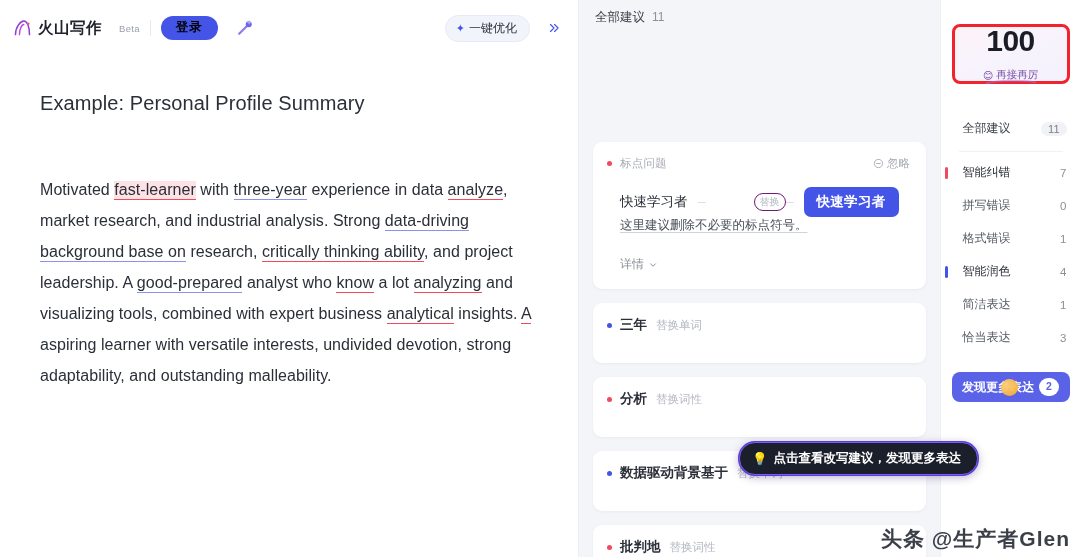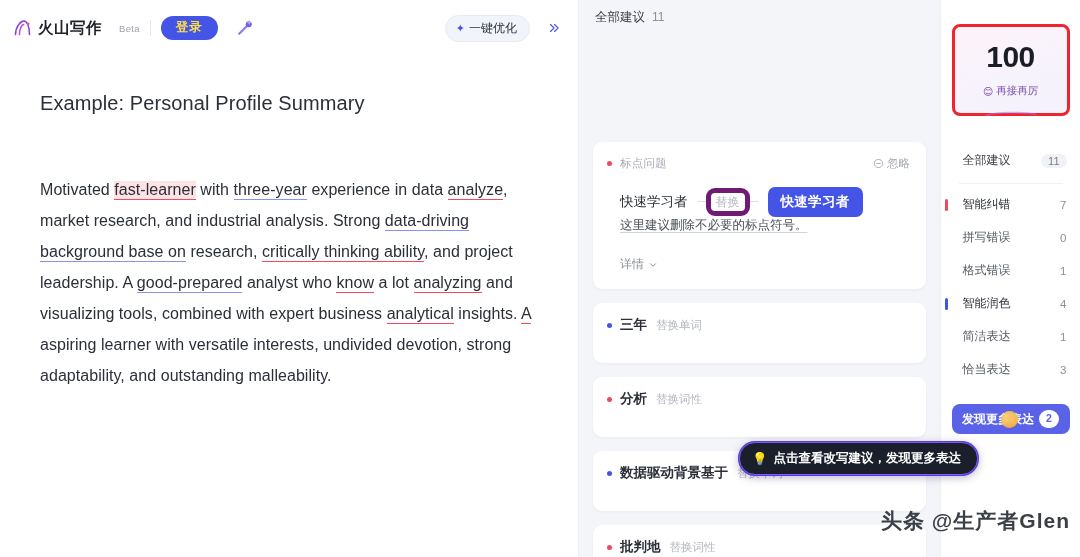--- a/index.html
+++ b/index.html
@@ -30,21 +30,21 @@
   .brand-name {
     font-size: 15.5px; font-weight: bold; color: #20232b;
     letter-spacing: .5px;
   }
   .beta-badge {
     font-size: 9.5px; color: #9aa0ac; margin-left: 12px;
     letter-spacing: .3px; font-weight: normal;
   }
   .divider-v { width: 1px; height: 16px; background: #e6e8ee; margin: 0 10px; }
   .login-btn {
-    background: #4354e6; color: #fde047;
+    background: #4354e6; color: #000000;
     font-size: 12.5px; font-weight: bold;
     border-radius: 14px; padding: 5px 15px;
     border: none; cursor: pointer; line-height: 1.1;
     letter-spacing: 1px;
   }
   .magic-icon {
     width: 26px; height: 26px; margin-left: 14px;
     display: flex; align-items: center; justify-content: center;
     cursor: pointer;
   }
@@ -129,23 +129,23 @@
   .repl-row {
     display: flex; align-items: center; gap: 10px;
     margin-top: 16px; padding-left: 13px;
   }
   .repl-from { font-size: 13.5px; color: #2b2f38; }
   .repl-arrow {
     display: flex; align-items: center; gap: 0px;
     color: #c3c7d0;
   }
   .repl-pill {
-    border: 5px solid #701a75; border-radius: 9px;
-    font-size: 12px; color: #b4b8c2; padding: 1px 5px;
-    line-height: 1.4; white-space: nowrap;
+    border: 1px solid #701a75; border-radius: 9px;
+    font-size: 10px; color: #b4b8c2; padding: 1px 5px;
+    line-height: 1.4; white-space: nowrap; margin-left: 48px;
   }
   .repl-line { width: 8px; height: 1px; background: #dcdfe8; }
   .repl-to {
     background: #4354e6; color: #ffffff;
     font-size: 13.5px; font-weight: bold;
     border-radius: 7px; padding: 6px 13px;
     cursor: pointer; letter-spacing: .3px;
   }
   .card-expl {
     padding-left: 13px;
@@ -185,21 +185,21 @@
   .side-col {
     width: 140px; height: 557px;
     background: #ffffff;
     display: flex; flex-direction: column;
     align-items: center;
     position: relative;
     border-left: 1px solid #f0f1f5;
   }
   .score-card {
     position: relative;
-    width: 118px; height: 92px; margin-top: 24px;
+    width: 118px; height: 60px; margin-top: 24px;
     border-radius: 8px;
     background: linear-gradient(160deg,#fdf3f7 0%, #f7f3fd 55%, #f4f2fd 100%);
     border: 3px solid #f3232e;
     display: flex; flex-direction: column;
     align-items: center; justify-content: center;
   }
   .score-num {
     font-size: 30px; font-weight: bold; color: #1a1d26;
     line-height: 1; letter-spacing: -.5px;
     position: relative;
@@ -248,21 +248,21 @@
     border-radius: 9px; font-size: 10.5px;
     padding: 1px 7px; font-weight: bold; line-height: 1.5;
   }
   .discover-blob {
     position: absolute; left: 49px; top: 7px;
     width: 17px; height: 17px; border-radius: 50%;
     background: radial-gradient(circle at 35% 35%, #ffd27a, #f5a623);
     opacity: .95;
   }
   .watermark {
-    position: absolute; right: 10px; bottom: 22px;
+    position: absolute; right: 10px; bottom: 4px;
     font-size: 21px; font-weight: bold; color: #2b2f38;
     letter-spacing: 1px; white-space: nowrap; z-index: 50;
     opacity: .92;
   }
 </style>
 </head>
 <body>
 
 <div class="app">
 

